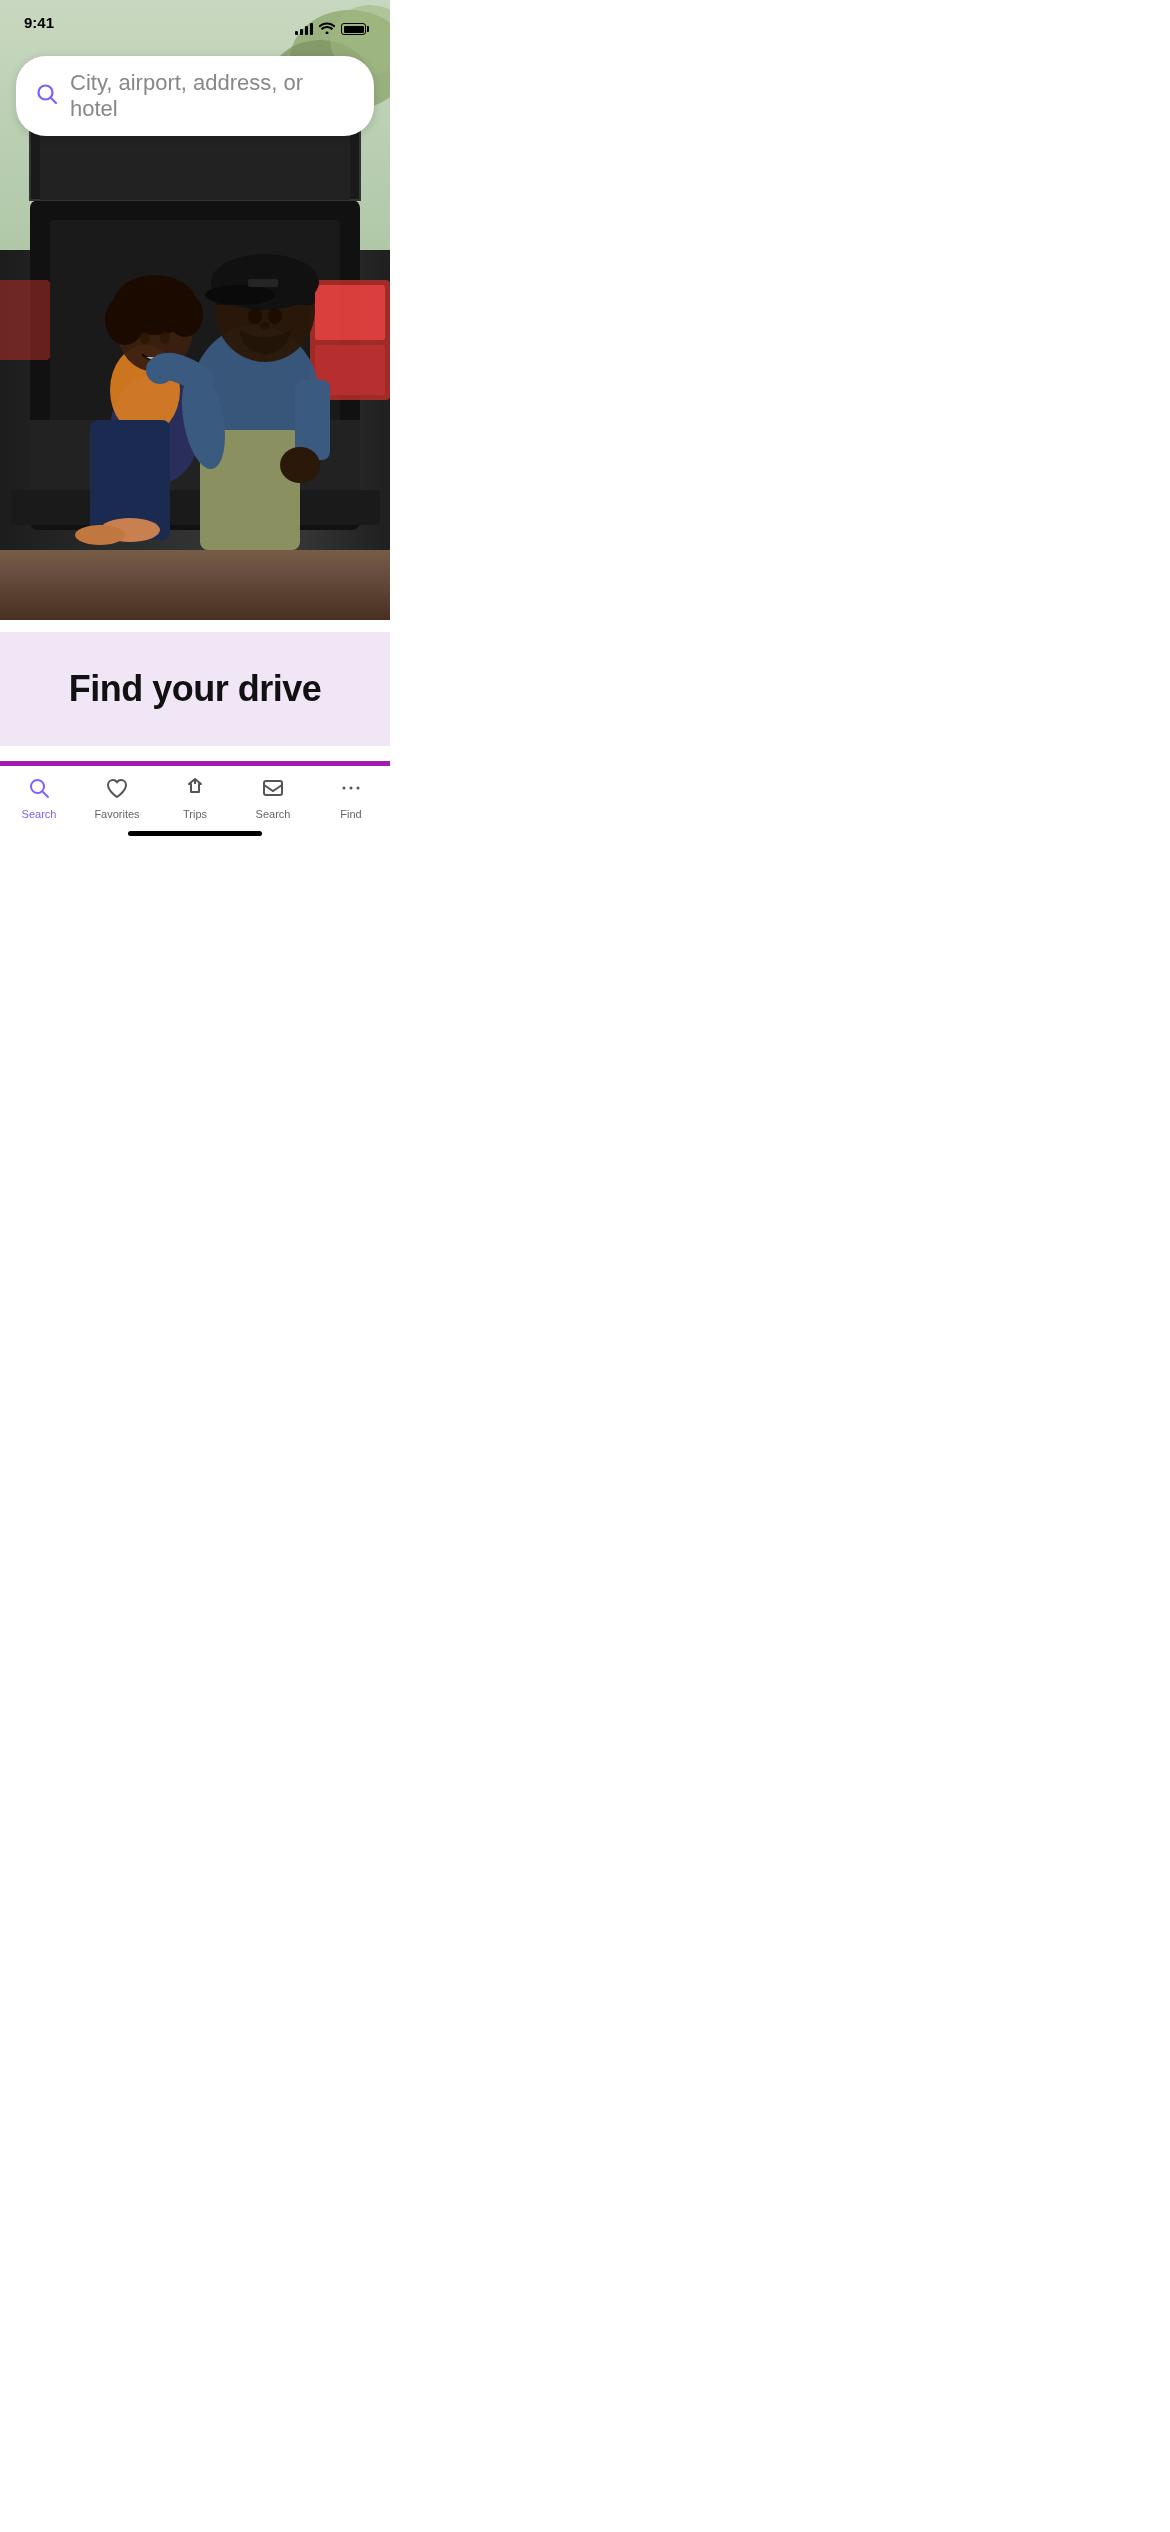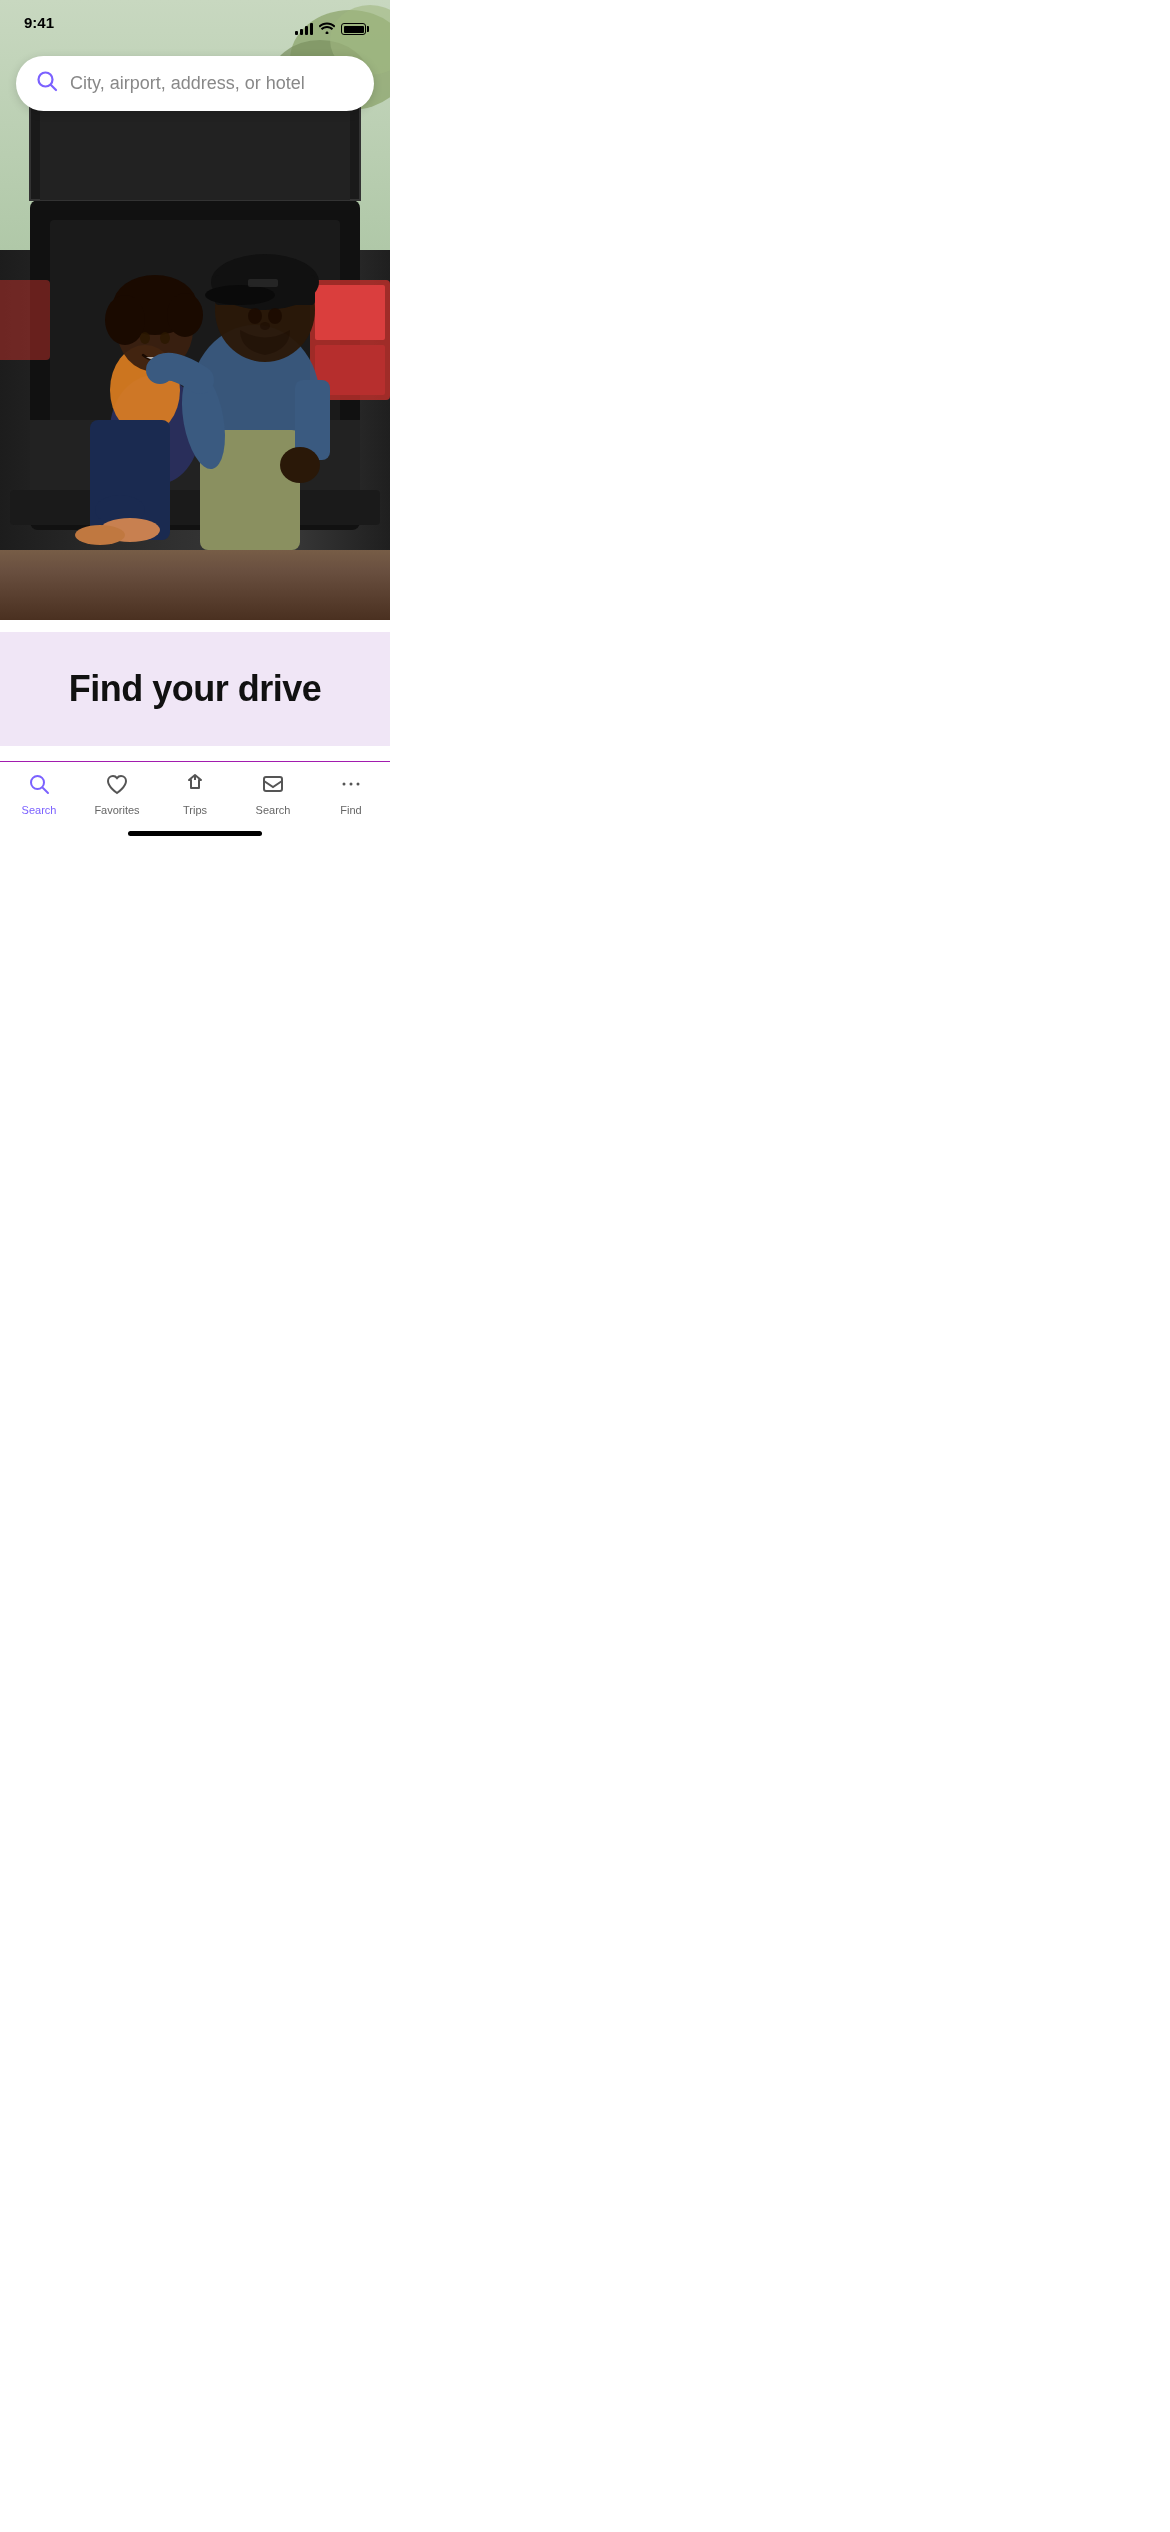--- a/index.html
+++ b/index.html
@@ -173,21 +173,21 @@
       cursor: pointer;
     }
 
     .search-icon-purple {
       color: #7b61ff;
       font-size: 20px;
       flex-shrink: 0;
     }
 
     .search-placeholder {
-      font-size: 18px;
+      font-size: 22px;
       color: #888;
       font-weight: 400;
     }
 
     
     .find-drive-banner {
       background: #f0e6f6;
       padding: 36px 20px;
       text-align: center;
       margin-top: 12px;
@@ -207,21 +207,21 @@
     }
 
     
     .bottom-nav {
       position: absolute;
       bottom: 0;
       left: 0;
       right: 0;
       height: 83px;
       background: #fff;
-      border-top: 1px solid #a21caf;
+      border-top: 5px solid #a21caf;
       display: flex;
       align-items: flex-start;
       justify-content: space-around;
       padding-top: 10px;
       z-index: 200;
     }
 
     .nav-item {
       display: flex;
       flex-direction: column;

